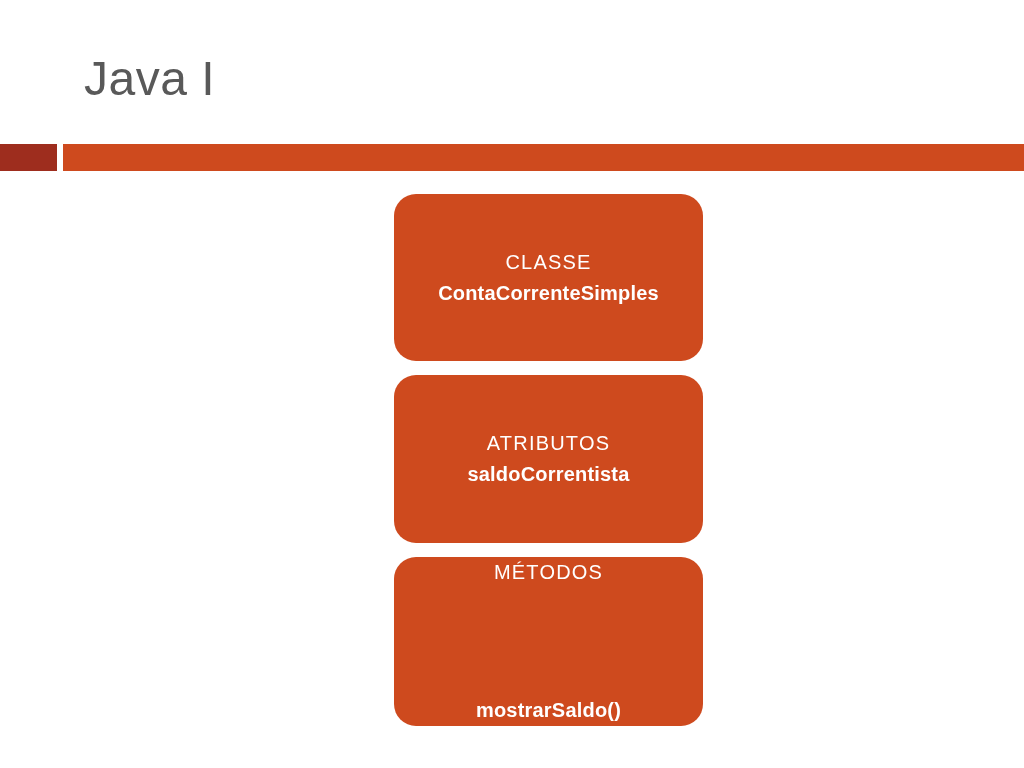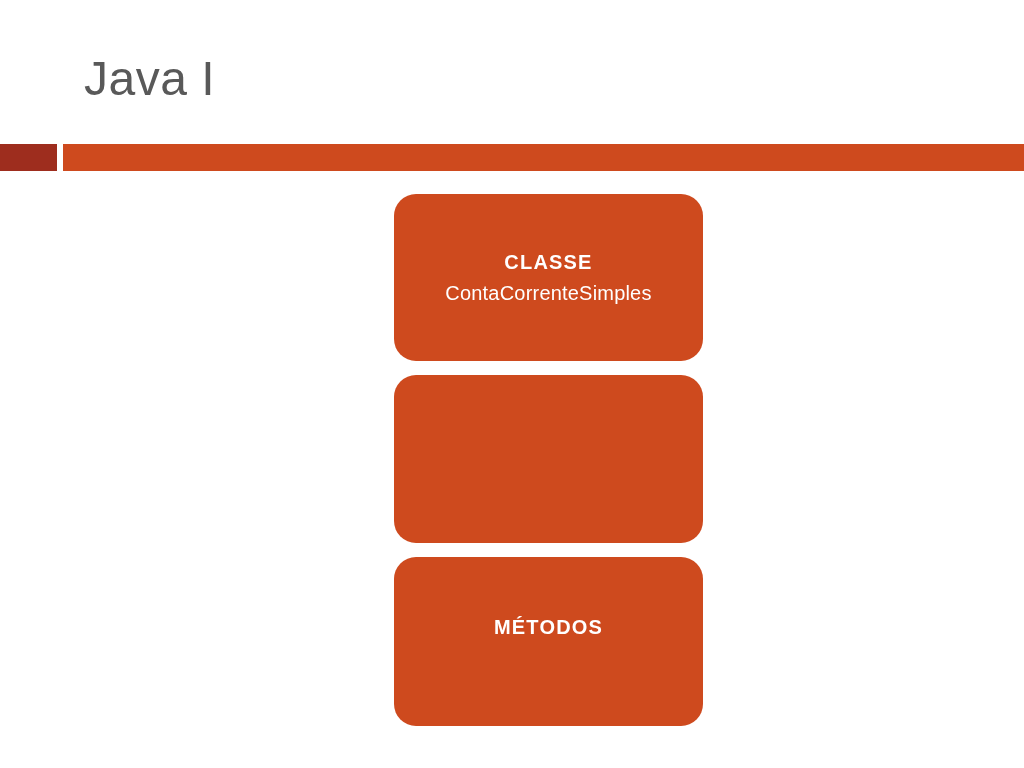--- a/index.html
+++ b/index.html
@@ -78,34 +78,34 @@
     border-radius: 22px;
     box-sizing: border-box;
     display: flex;
     flex-direction: column;
     align-items: center;
     justify-content: center;
     color: #FFFFFF;
   }
   .box-classe   { height: 167px; margin-bottom: 14px; }
   .box-atributos{ height: 168px; margin-bottom: 14px; }
-  .box-metodos  { height: 169px; }
+  .box-metodos  { height: 169px; justify-content: space-between; }
 
   .box-heading {
     font-size: 20px;
-    font-weight: 700;
+    font-weight: 400;
     letter-spacing: 1.2px;
     line-height: 30px;
     text-align: center;
     color: #FFFFFF;
     white-space: nowrap;
   }
   .box-line {
     font-size: 20px;
-    font-weight: 400;
+    font-weight: 700;
     letter-spacing: 0.2px;
     line-height: 32px;
     text-align: center;
     color: #FFFFFF;
     white-space: nowrap;
   }
   .box-spacer {
     height: 30px;
   }
 </style>
@@ -122,22 +122,25 @@
   </div>
 
   <div class="diagram">
 
     <div class="box box-classe">
       <div class="box-heading">CLASSE</div>
       <div class="box-line">ContaCorrenteSimples</div>
     </div>
 
     <div class="box box-atributos">
+      <div class="box-heading">ATRIBUTOS</div>
+      <div class="box-line">saldoCorrentista</div>
     </div>
 
     <div class="box box-metodos">
       <div class="box-heading">MÉTODOS</div>
       <div class="box-spacer"></div>
+      <div class="box-line">mostrarSaldo()</div>
     </div>
 
   </div>
 
 </div>
 
 </body></html>

